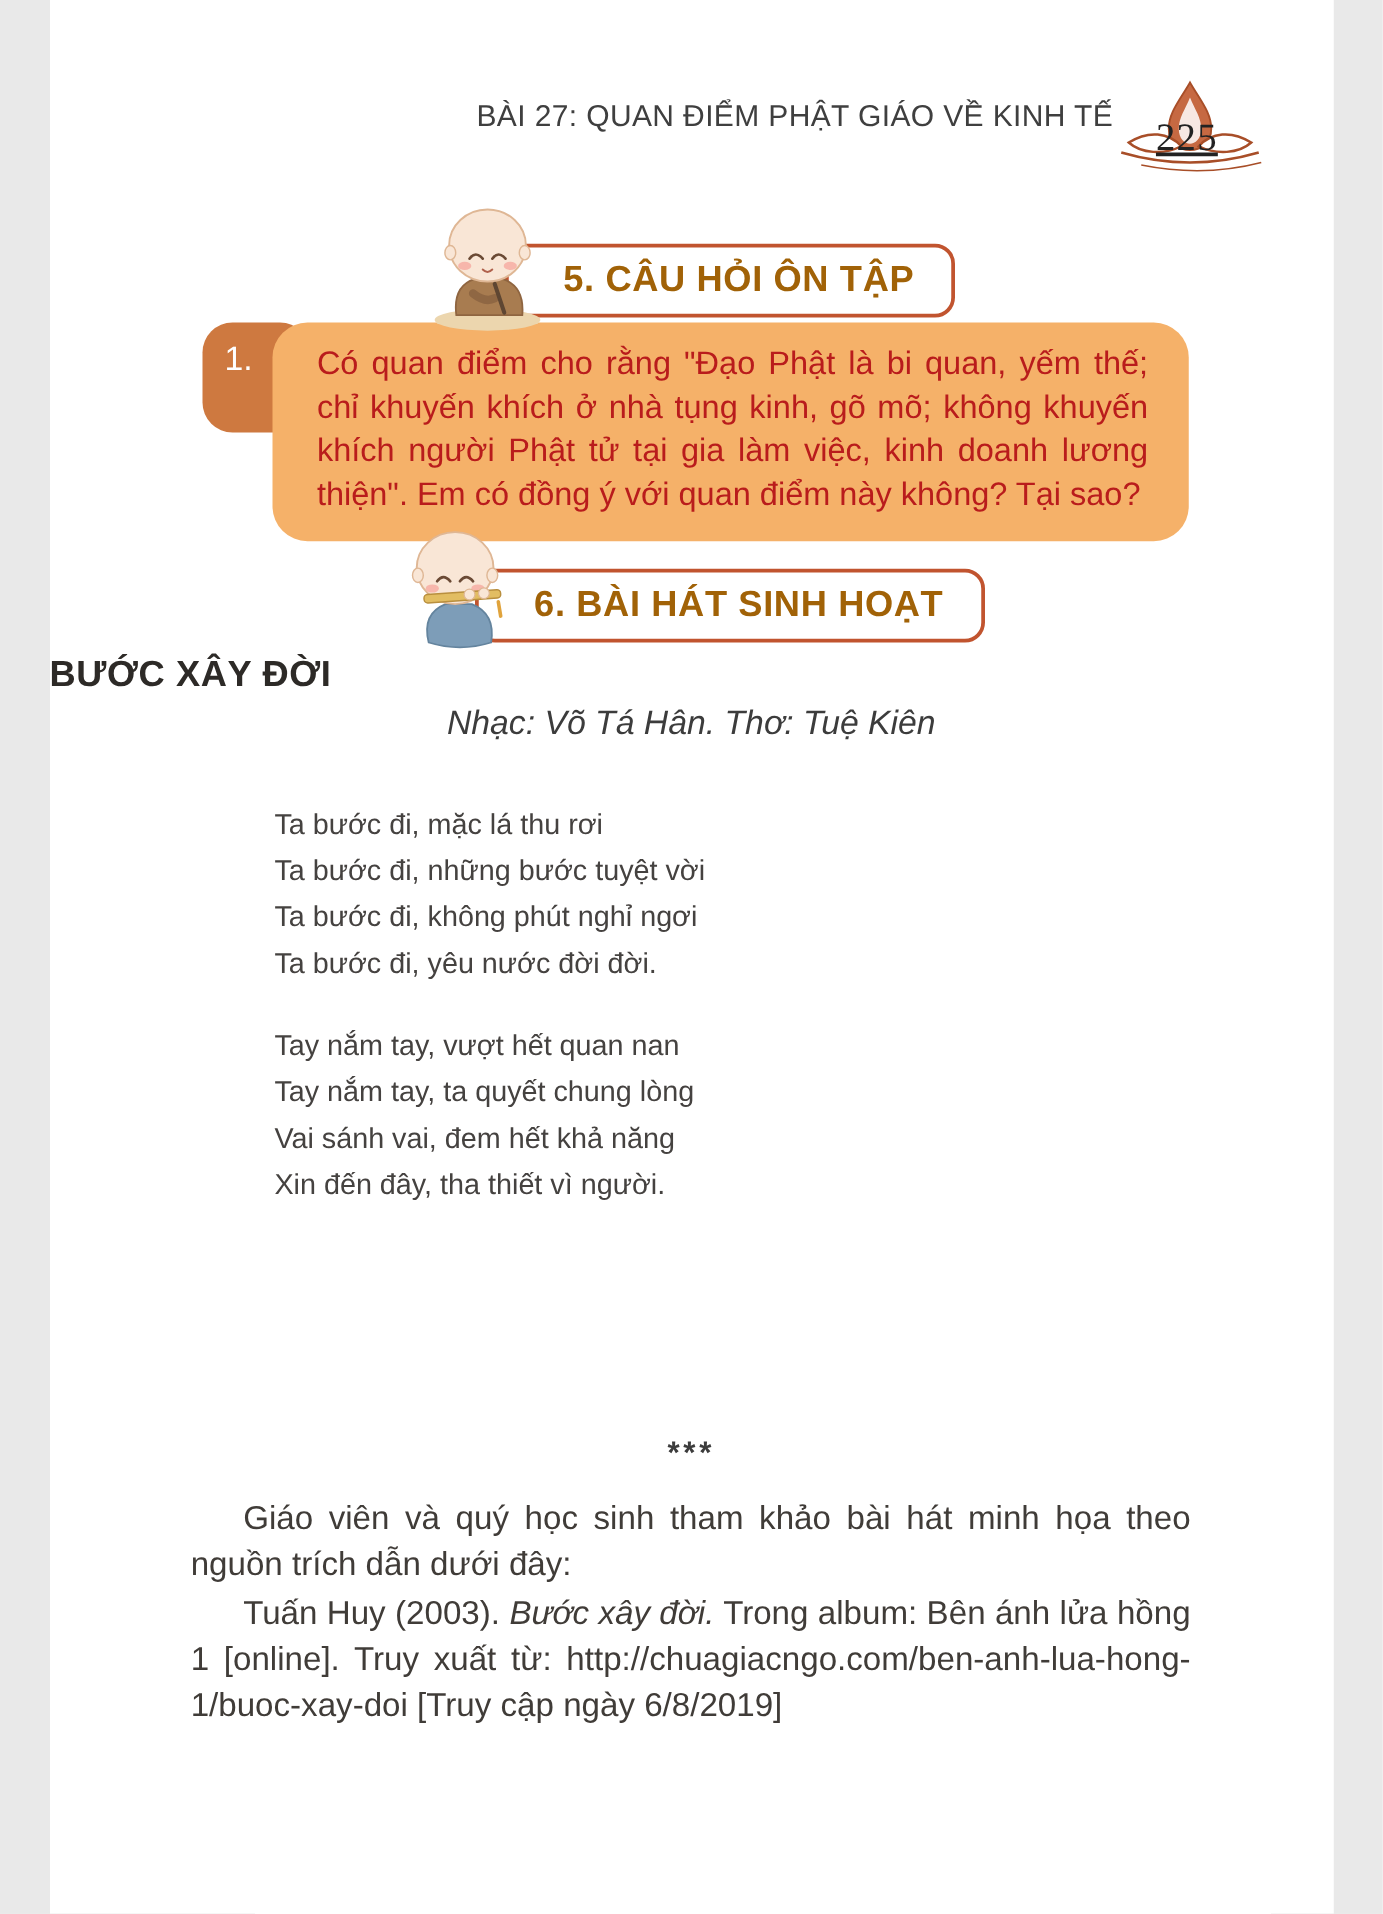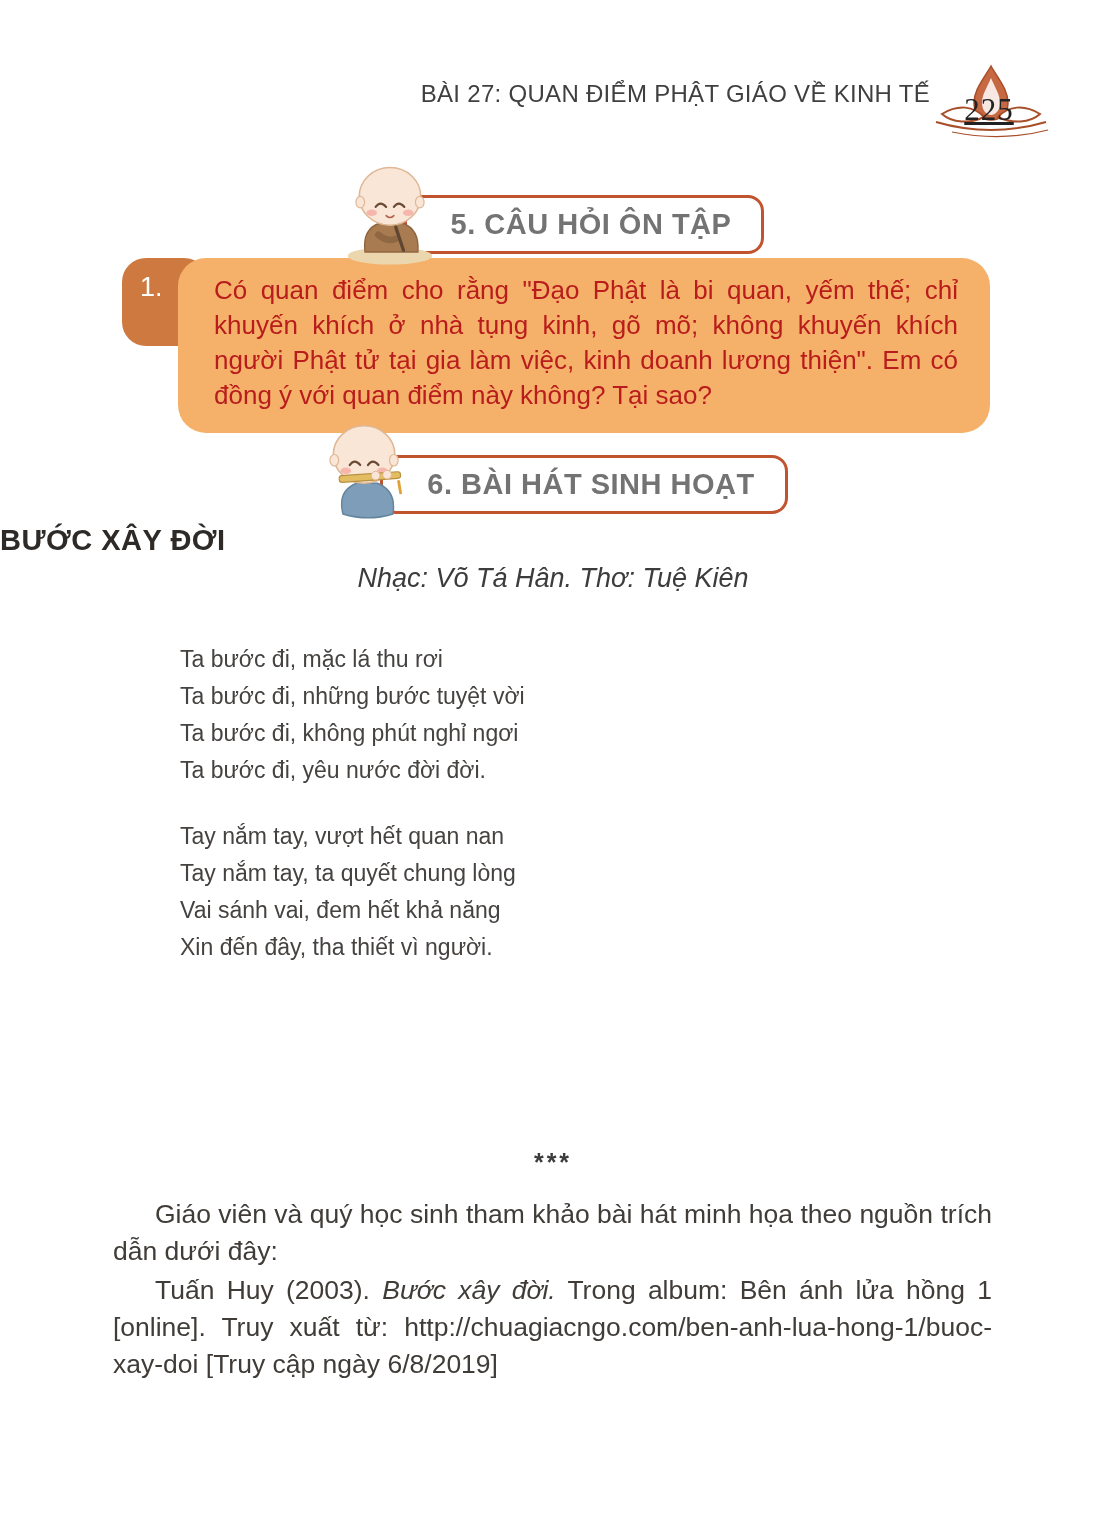--- a/index.html
+++ b/index.html
@@ -1,19 +1,19 @@
 <!DOCTYPE html>
 <html lang="vi"><head>
 <meta charset="utf-8">
 <title>Trang 225</title>
 <style>
   html,body{margin:0;padding:0;background:#e9e9e9;}
   .page{
     position:relative;
-    width:1106px;height:1531px;
+    width:1027px;height:1531px;
     margin:0 auto;background:#ffffff;
     overflow:hidden;
     font-family:"Liberation Sans", sans-serif;
     color:#3e3a36;
   }
   
   .page-header{
     position:absolute;top:62px;right:56px;
     display:flex;align-items:center;
   }
@@ -39,21 +39,21 @@
   .banner-box{
     position:relative;z-index:1;
     background:#fff;
     border:3px solid #c1542f;
     border-radius:16px;
     padding:10px 30px 10px 44px;
     margin-bottom:12px;
     box-shadow:0 0 0 2px #fff inset;
   }
   .banner-box .banner-label{
-    font-size:29px;font-weight:bold;color:#737373;letter-spacing:.5px;
+    font-size:29px;font-weight:bold;color:#a16207;letter-spacing:.5px;
     white-space:nowrap;
   }
   
   .question-row{
     position:absolute;top:258px;left:122px;right:116px;
     display:flex;align-items:flex-start;
   }
   .q-tab{
     flex:0 0 auto;width:86px;height:88px;
     background:#ce7940;border-radius:24px;

